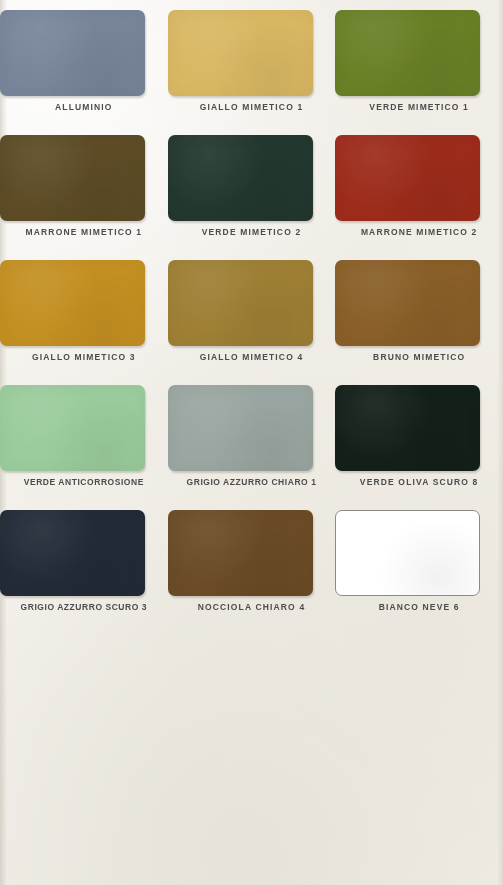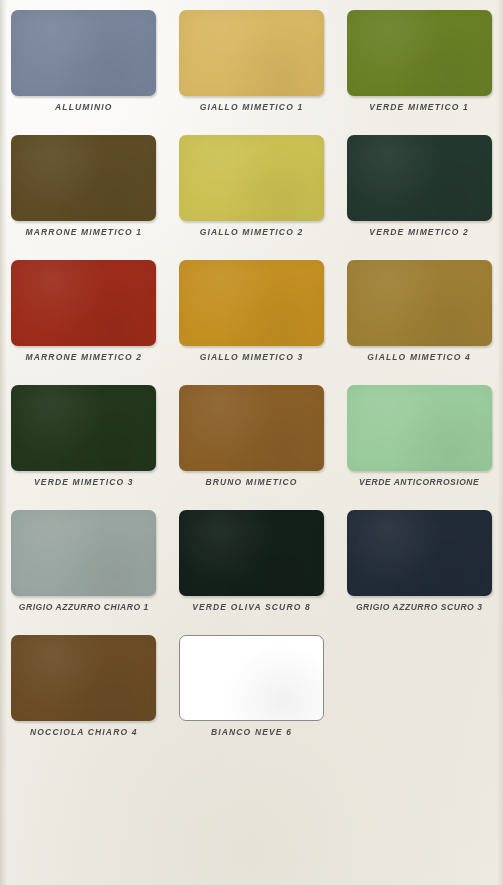--- a/index.html
+++ b/index.html
@@ -57,23 +57,21 @@
     width: 503px;
     height: 885px;
     box-sizing: border-box;
     padding: 6px 0 0 0;
   }
 
   .swatch-cell {
     position: relative;
     display: flex;
     flex-direction: column;
-    align-items: center;
     justify-content: flex-start;
-    font-style: italic;
   }
 
   .swatch-chip-wrap {
     width: 145px;
     height: 86px;
     position: relative;
     margin-top: 4px;
   }
 
   .swatch-chip {
@@ -147,26 +145,20 @@
         <div class="swatch-label">VERDE MIMETICO 1</div>
       </div>
       <div class="swatch-cell">
         <div class="swatch-chip-wrap">
           <div class="swatch-chip" style="background-color: rgb(93, 76, 38);"></div>
         </div>
         <div class="swatch-label">MARRONE MIMETICO 1</div>
       </div>
       <div class="swatch-cell">
         <div class="swatch-chip-wrap">
-          <div class="swatch-chip" style="background-color: rgb(203, 193, 82);"></div>
-        </div>
-        <div class="swatch-label">GIALLO MIMETICO 2</div>
-      </div>
-      <div class="swatch-cell">
-        <div class="swatch-chip-wrap">
           <div class="swatch-chip" style="background-color: rgb(35, 56, 47);"></div>
         </div>
         <div class="swatch-label">VERDE MIMETICO 2</div>
       </div>
       <div class="swatch-cell">
         <div class="swatch-chip-wrap">
           <div class="swatch-chip" style="background-color: rgb(157, 44, 27);"></div>
         </div>
         <div class="swatch-label">MARRONE MIMETICO 2</div>
       </div>
@@ -177,26 +169,20 @@
         <div class="swatch-label">GIALLO MIMETICO 3</div>
       </div>
       <div class="swatch-cell">
         <div class="swatch-chip-wrap">
           <div class="swatch-chip" style="background-color: rgb(158, 127, 53);"></div>
         </div>
         <div class="swatch-label">GIALLO MIMETICO 4</div>
       </div>
       <div class="swatch-cell">
         <div class="swatch-chip-wrap">
-          <div class="swatch-chip" style="background-color: rgb(35, 55, 28);"></div>
-        </div>
-        <div class="swatch-label">VERDE MIMETICO 3</div>
-      </div>
-      <div class="swatch-cell">
-        <div class="swatch-chip-wrap">
           <div class="swatch-chip" style="background-color: rgb(138, 95, 40);"></div>
         </div>
         <div class="swatch-label">BRUNO MIMETICO</div>
       </div>
       <div class="swatch-cell">
         <div class="swatch-chip-wrap">
           <div class="swatch-chip" style="background-color: rgb(155, 204, 157);"></div>
         </div>
         <div class="swatch-label tight">VERDE ANTICORROSIONE</div>
       </div>

